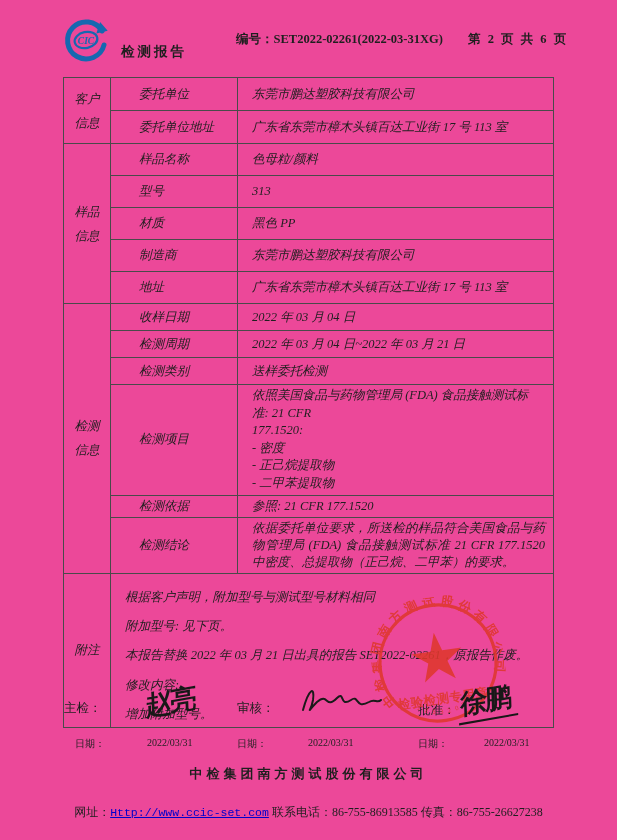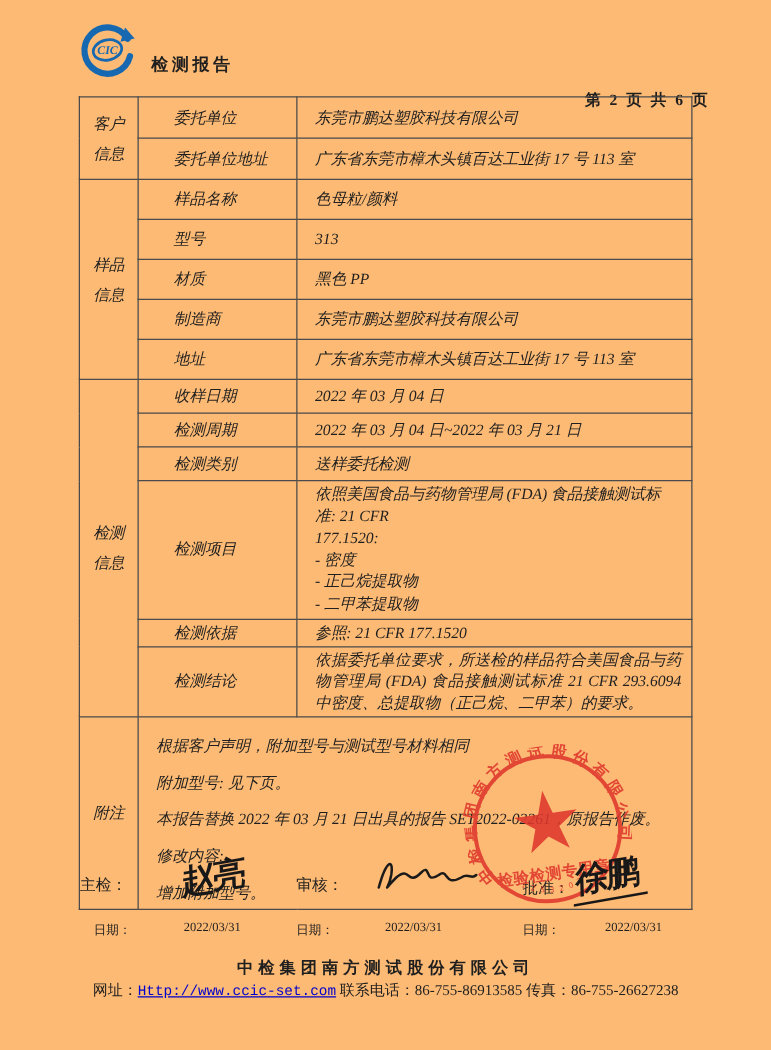--- a/index.html
+++ b/index.html
@@ -1,25 +1,25 @@
 <!DOCTYPE html>
 <html><head>
 <meta charset="utf-8">
 <style>
   html,body{margin:0;padding:0;background:#e9e9e9;}
   .page{
-    width:617px;height:840px;position:relative;background:#fdba74;
+    width:617px;height:840px;position:relative;background:#ec4899;
     font-family:"Liberation Serif","DejaVu Serif",serif;color:#1f1f1f;
     margin:0 auto;overflow:hidden;
   }
   
   .logo{position:absolute;left:62px;top:16px;width:48px;height:48px;}
   .hdr-title{position:absolute;left:121px;top:31px;font-size:13.5px;font-weight:bold;letter-spacing:3px;margin-top:12px;}
   .hdr-no{position:absolute;left:236px;top:31px;font-size:12.5px;font-weight:bold;}
-  .hdr-page{position:absolute;left:468px;top:31px;font-size:12.5px;font-weight:bold;letter-spacing:2px;margin-top:41px;}
+  .hdr-page{position:absolute;left:468px;top:31px;font-size:12.5px;font-weight:bold;letter-spacing:2px;}
   
   table.main{position:absolute;left:63px;top:77px;width:491px;border-collapse:collapse;table-layout:fixed;font-style:italic;}
   table.main td{border:1px solid #4a4a4a;font-size:12.5px;vertical-align:middle;overflow:hidden;}
   td.sec{width:44px;text-align:center;white-space:pre-line;line-height:24px;}
   td.lab{width:96px;padding:0 2px 0 28px;}
   td.val{padding:2px 8px 2px 14px;}
   tr.h33{height:33px;} tr.h32{height:32px;} tr.h27{height:27px;}
   tr.h89{height:89px;} tr.h20{height:20px;} tr.h52{height:52px;} tr.h97{height:97px;}
   .cell-lines div{line-height:17.6px;}
   .conclusion{line-height:17px;text-align:justify;}
@@ -32,35 +32,36 @@
   .sig-approver{border-bottom:2.5px solid #181818;padding:0 8px 0 2px;z-index:6;}
   .sig-date{position:absolute;font-size:10px;}
   .scribble{position:absolute;}
   
   .stamp{position:absolute;left:372px;top:597px;width:132px;height:132px;z-index:5;
     opacity:.88;transform:rotate(-8deg);pointer-events:none;}
   
   .ft-company{position:absolute;left:0;top:765px;width:617px;text-align:center;
     font-size:13px;font-weight:bold;letter-spacing:4px;}
   .ft-line1{position:absolute;left:0;top:787px;width:617px;text-align:center;font-size:12px;}
-  .ft-line2{position:absolute;left:0;top:784px;width:617px;text-align:center;font-size:12px;}
+  .ft-line2{position:absolute;left:0;top:804px;width:617px;text-align:center;font-size:12px;}
   .ft-link{color:#0000cc;text-decoration:underline;font-family:"Liberation Mono","DejaVu Sans Mono",monospace;font-size:11.5px;}
 </style>
 </head>
 <body>
 
 <div class="page">
 
   <svg class="logo" viewBox="0 0 48 48">
     <path d="M 40 15 A 18.5 18.5 0 1 0 42 29" fill="none" stroke="#1668b0" stroke-width="5" stroke-linecap="round"></path>
     <polygon points="36,7 46,13 36,19" fill="#1668b0" transform="rotate(18 40 13)"></polygon>
     <ellipse cx="24" cy="24" rx="11.5" ry="8" fill="none" stroke="#1668b0" stroke-width="2.2" transform="rotate(-12 24 24)"></ellipse>
     <text x="24" y="27.5" text-anchor="middle" font-size="9.5" font-weight="bold" font-style="italic" font-family="Liberation Serif, DejaVu Serif, serif" fill="#1668b0">CIC</text>
   </svg>
   <div class="hdr-title">检测报告</div>
+  <div class="hdr-no"><span>编号：</span><span>SET2022-02261(2022-03-31XG)</span></div>
   <div class="hdr-page">第 2 页 共 6 页</div>
 
   <table class="main">
 
     <tbody>
         <tr class="h33">
       <td class="sec" rowspan="2">客户
 信息</td>
       <td class="lab">委托单位</td>
       <td class="val">东莞市鹏达塑胶科技有限公司</td>
@@ -116,21 +117,21 @@
         <div>- 正己烷提取物</div>
         <div>- 二甲苯提取物</div>
       </td>
     </tr>
     <tr class="h20">
       <td class="lab">检测依据</td>
       <td class="val">参照: 21 CFR 177.1520</td>
     </tr>
     <tr class="h52">
       <td class="lab">检测结论</td>
-      <td class="val conclusion">依据委托单位要求，所送检的样品符合美国食品与药物管理局 (FDA) 食品接触测试标准 21 CFR 293.6094 中密度、总提取物（正己烷、二甲苯）的要求。</td>
+      <td class="val conclusion">依据委托单位要求，所送检的样品符合美国食品与药物管理局 (FDA) 食品接触测试标准 21 CFR 177.1520 中密度、总提取物（正己烷、二甲苯）的要求。</td>
     </tr>
 
     <tr class="h97">
       <td class="sec">附注</td>
       <td class="val notescell notes-lines" colspan="2">
         <div>根据客户声明，附加型号与测试型号材料相同</div>
         <div>附加型号: 见下页。</div>
         <div>本报告替换 2022 年 03 月 21 日出具的报告 SET2022-02261，原报告作废。</div>
         <div>修改内容:</div>
         <div>增加附加型号。</div>

